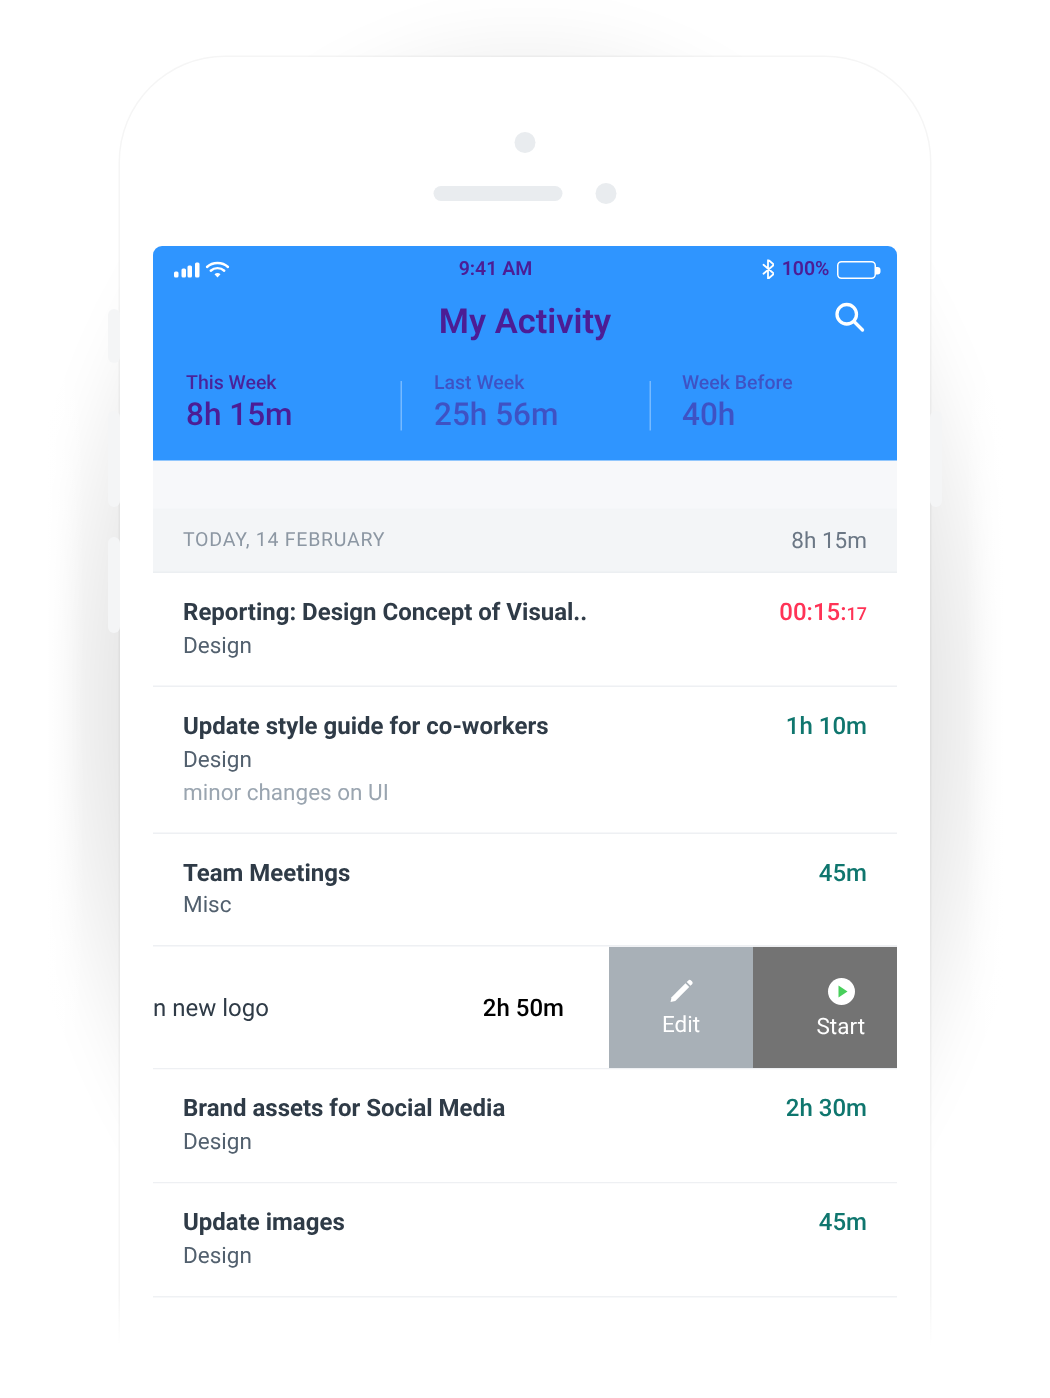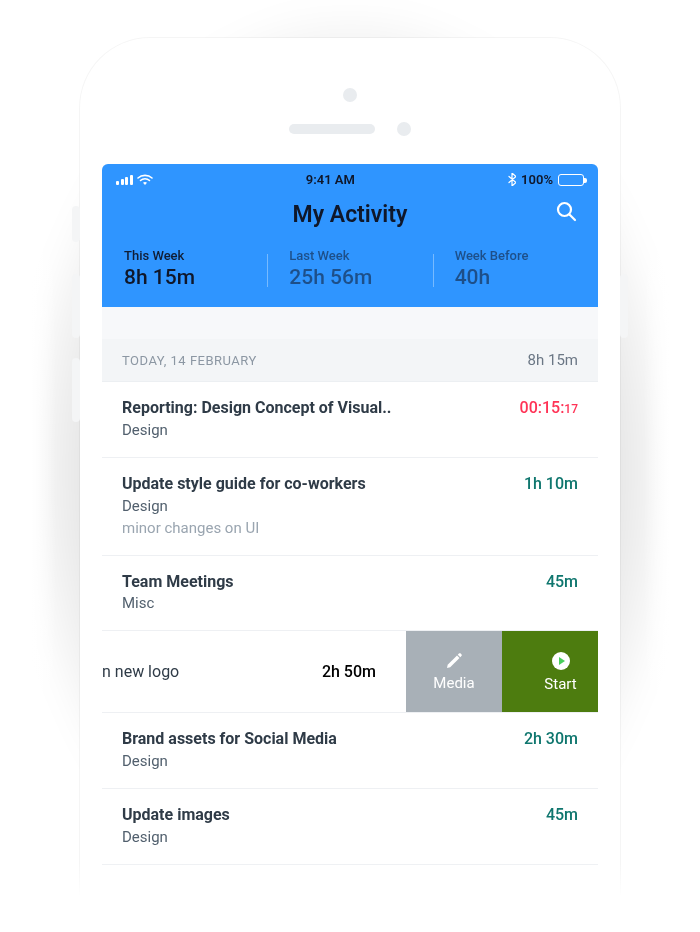--- a/index.html
+++ b/index.html
@@ -70,21 +70,21 @@
     background: #f7f8fa;
     border-radius: 6px 6px 0 0;
     overflow: hidden;
     display: flex;
     flex-direction: column;
     height: 760px;
   }
   
   .header {
     background: #2f95ff;
-    color: #0f172a;
+    color: #4c1d95;
   }
   .status-bar {
     display: flex;
     align-items: center;
     justify-content: space-between;
     padding: 8px 14px 4px;
     font-size: 13px;
     font-weight: 600;
   }
   .status-left { display: flex; align-items: center; gap: 4px; }
@@ -176,21 +176,21 @@
     gap: 0;
   }
   .swiped-title { font-size: 16px; font-weight: 400; color: #2f3b47; white-space: nowrap; overflow:hidden;}
   .swiped-time { font-size: 16px; font-weight: 500; color: #000000; white-space: nowrap; margin-right: 10px;}
   .action-btn {
     width: 96px; height: 100%;
     display: flex; flex-direction: column; align-items: center; justify-content: center;
     gap: 4px; color: #fff; font-size: 15px;
   }
   .action-edit { background: #a8b0b7; }
-  .action-start { background: #4d7c0f; padding-left: 21px; }
+  .action-start { background: #737373; padding-left: 21px; }
   .section-header.faded { color: #c0c8d0; justify-content: center; font-size: 12px; letter-spacing: 1px; border-bottom: none; padding-top: 18px;}
   
   .fade-left, .fade-right {
     position: absolute;
     top: 0; bottom: 0; width: 56px;
     pointer-events: none;
     z-index: 2;
   }
   .fade-left { left: 0; background: linear-gradient(to right, #ffffff 55%, rgba(255,255,255,0));}
   .fade-right { right: 0; background: linear-gradient(to left, #ffffff 55%, rgba(255,255,255,0));}
@@ -309,21 +309,21 @@
       <div class="swiped-row">
         <div class="swiped-content">
           <div class="swiped-title">n new logo</div>
           <div class="swiped-time">2h 50m</div>
         </div>
         <div class="action-btn action-edit">
           <svg width="18" height="18" viewBox="0 0 18 18" fill="none">
             <path d="M2 16 L2.7 12.8 L12 3.5 L14.5 6 L5.2 15.3 Z" fill="#fff"></path>
             <path d="M12.8 2.7 L15.3 5.2 L16.4 4.1 C16.9 3.6 16.9 2.8 16.4 2.3 L15.7 1.6 C15.2 1.1 14.4 1.1 13.9 1.6 Z" fill="#fff"></path>
           </svg>
-          <span>Media</span>
+          <span>Edit</span>
         </div>
         <div class="action-btn action-start">
           <svg width="20" height="20" viewBox="0 0 20 20">
             <circle cx="10" cy="10" r="9" fill="#fff"></circle>
             <path d="M8 6 L14 10 L8 14 Z" fill="#48cf5b"></path>
           </svg>
           <span>Start</span>
         </div>
       </div>
 

